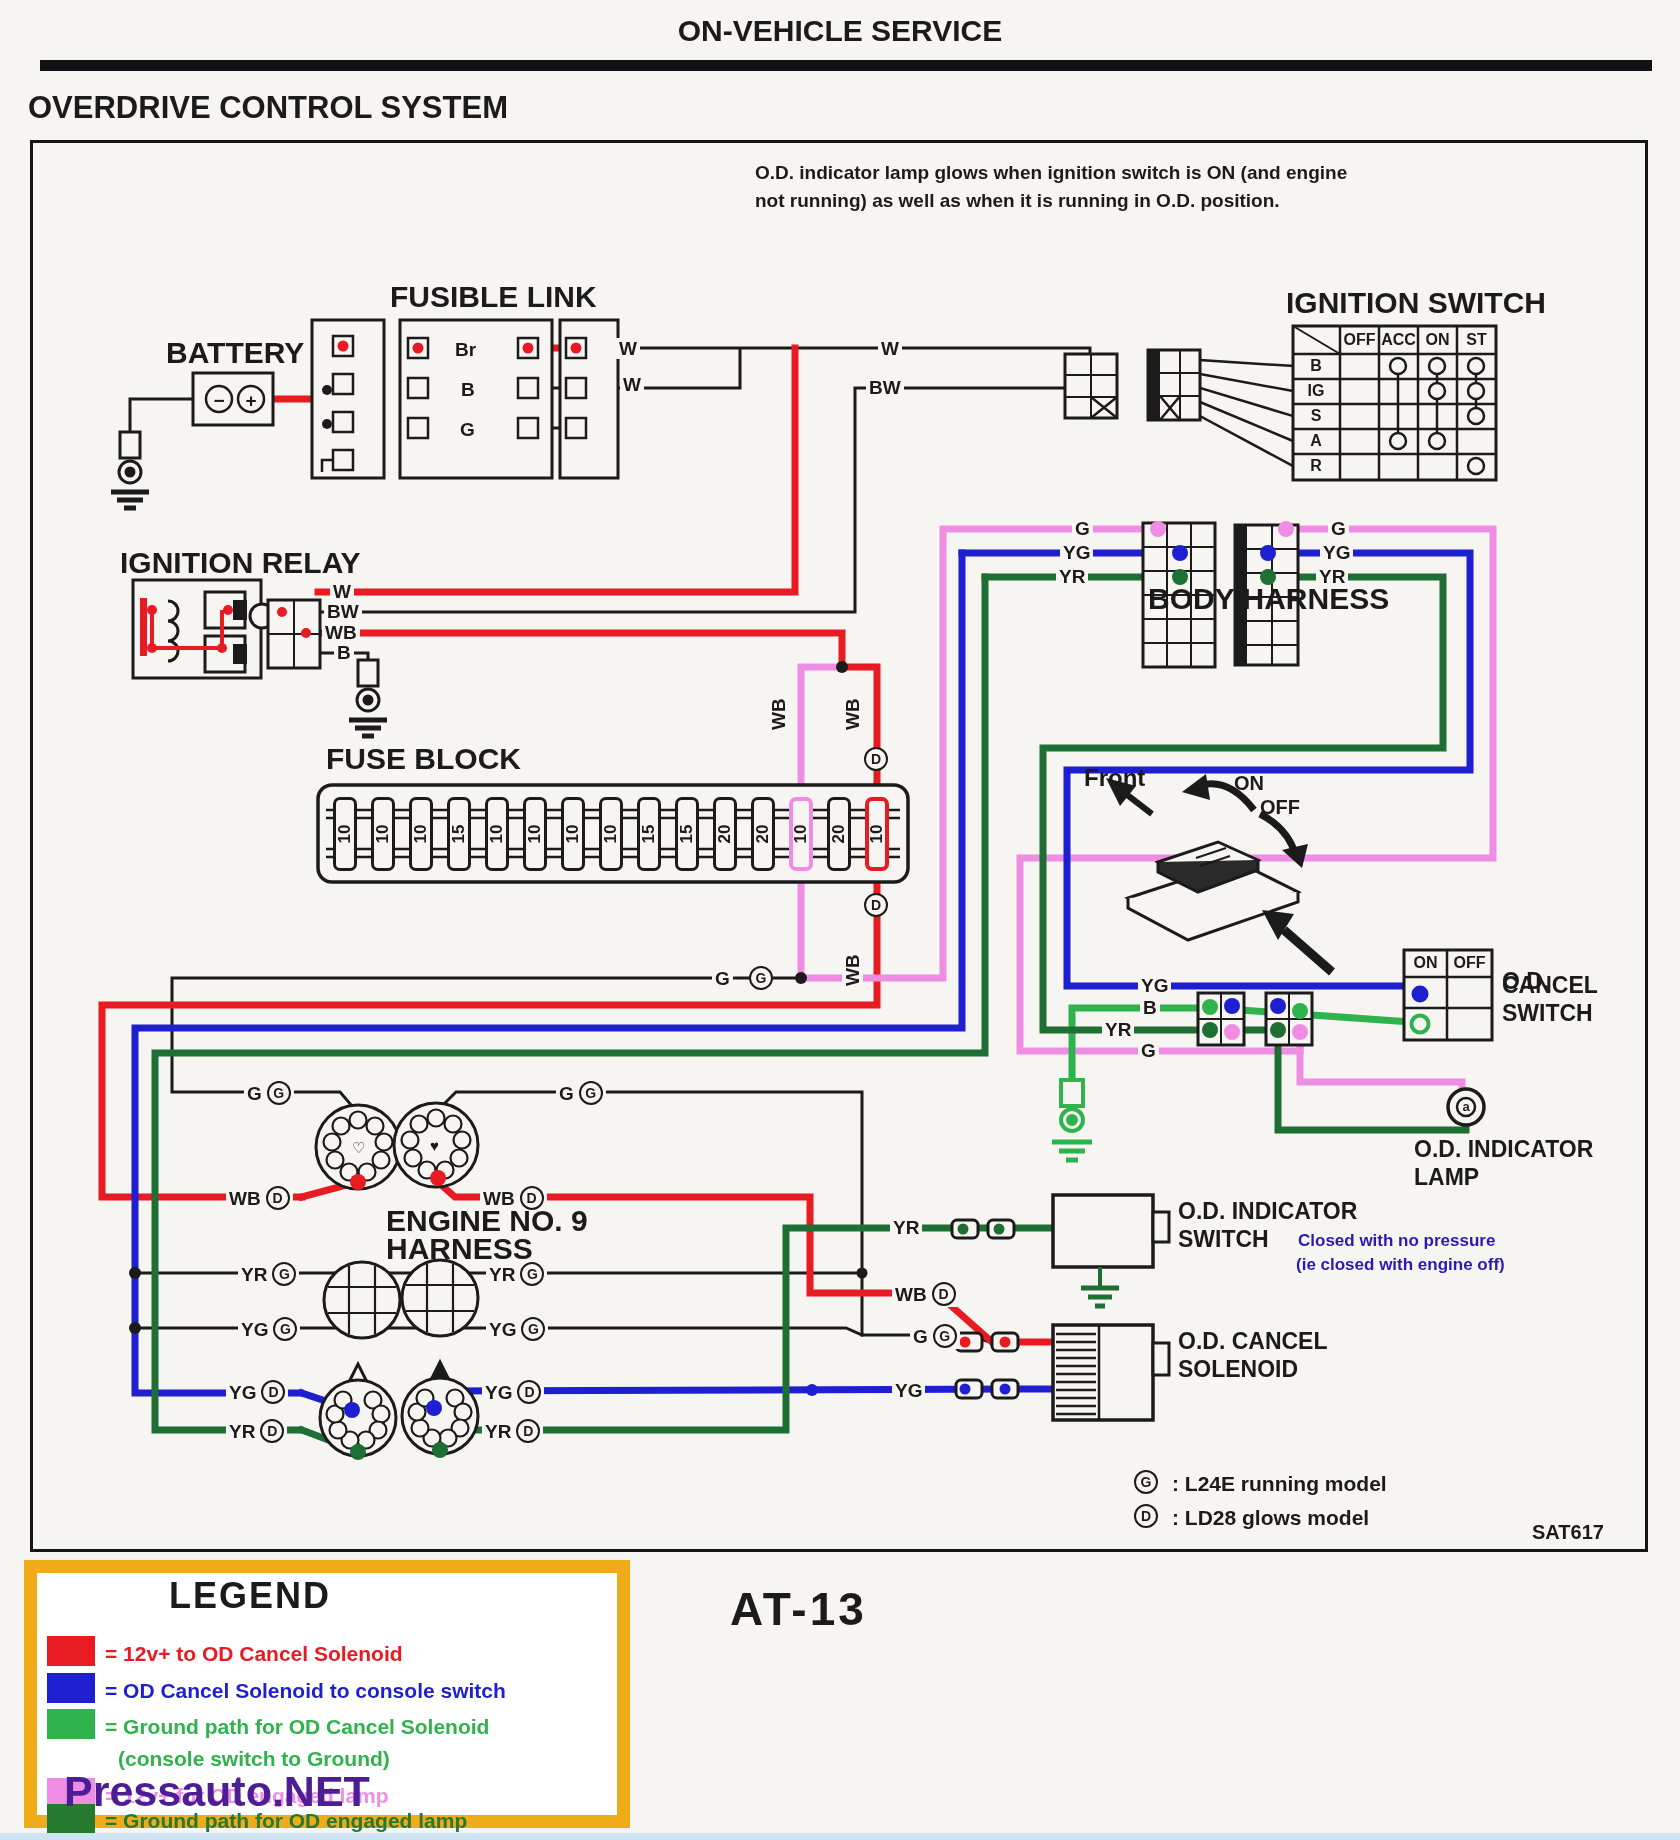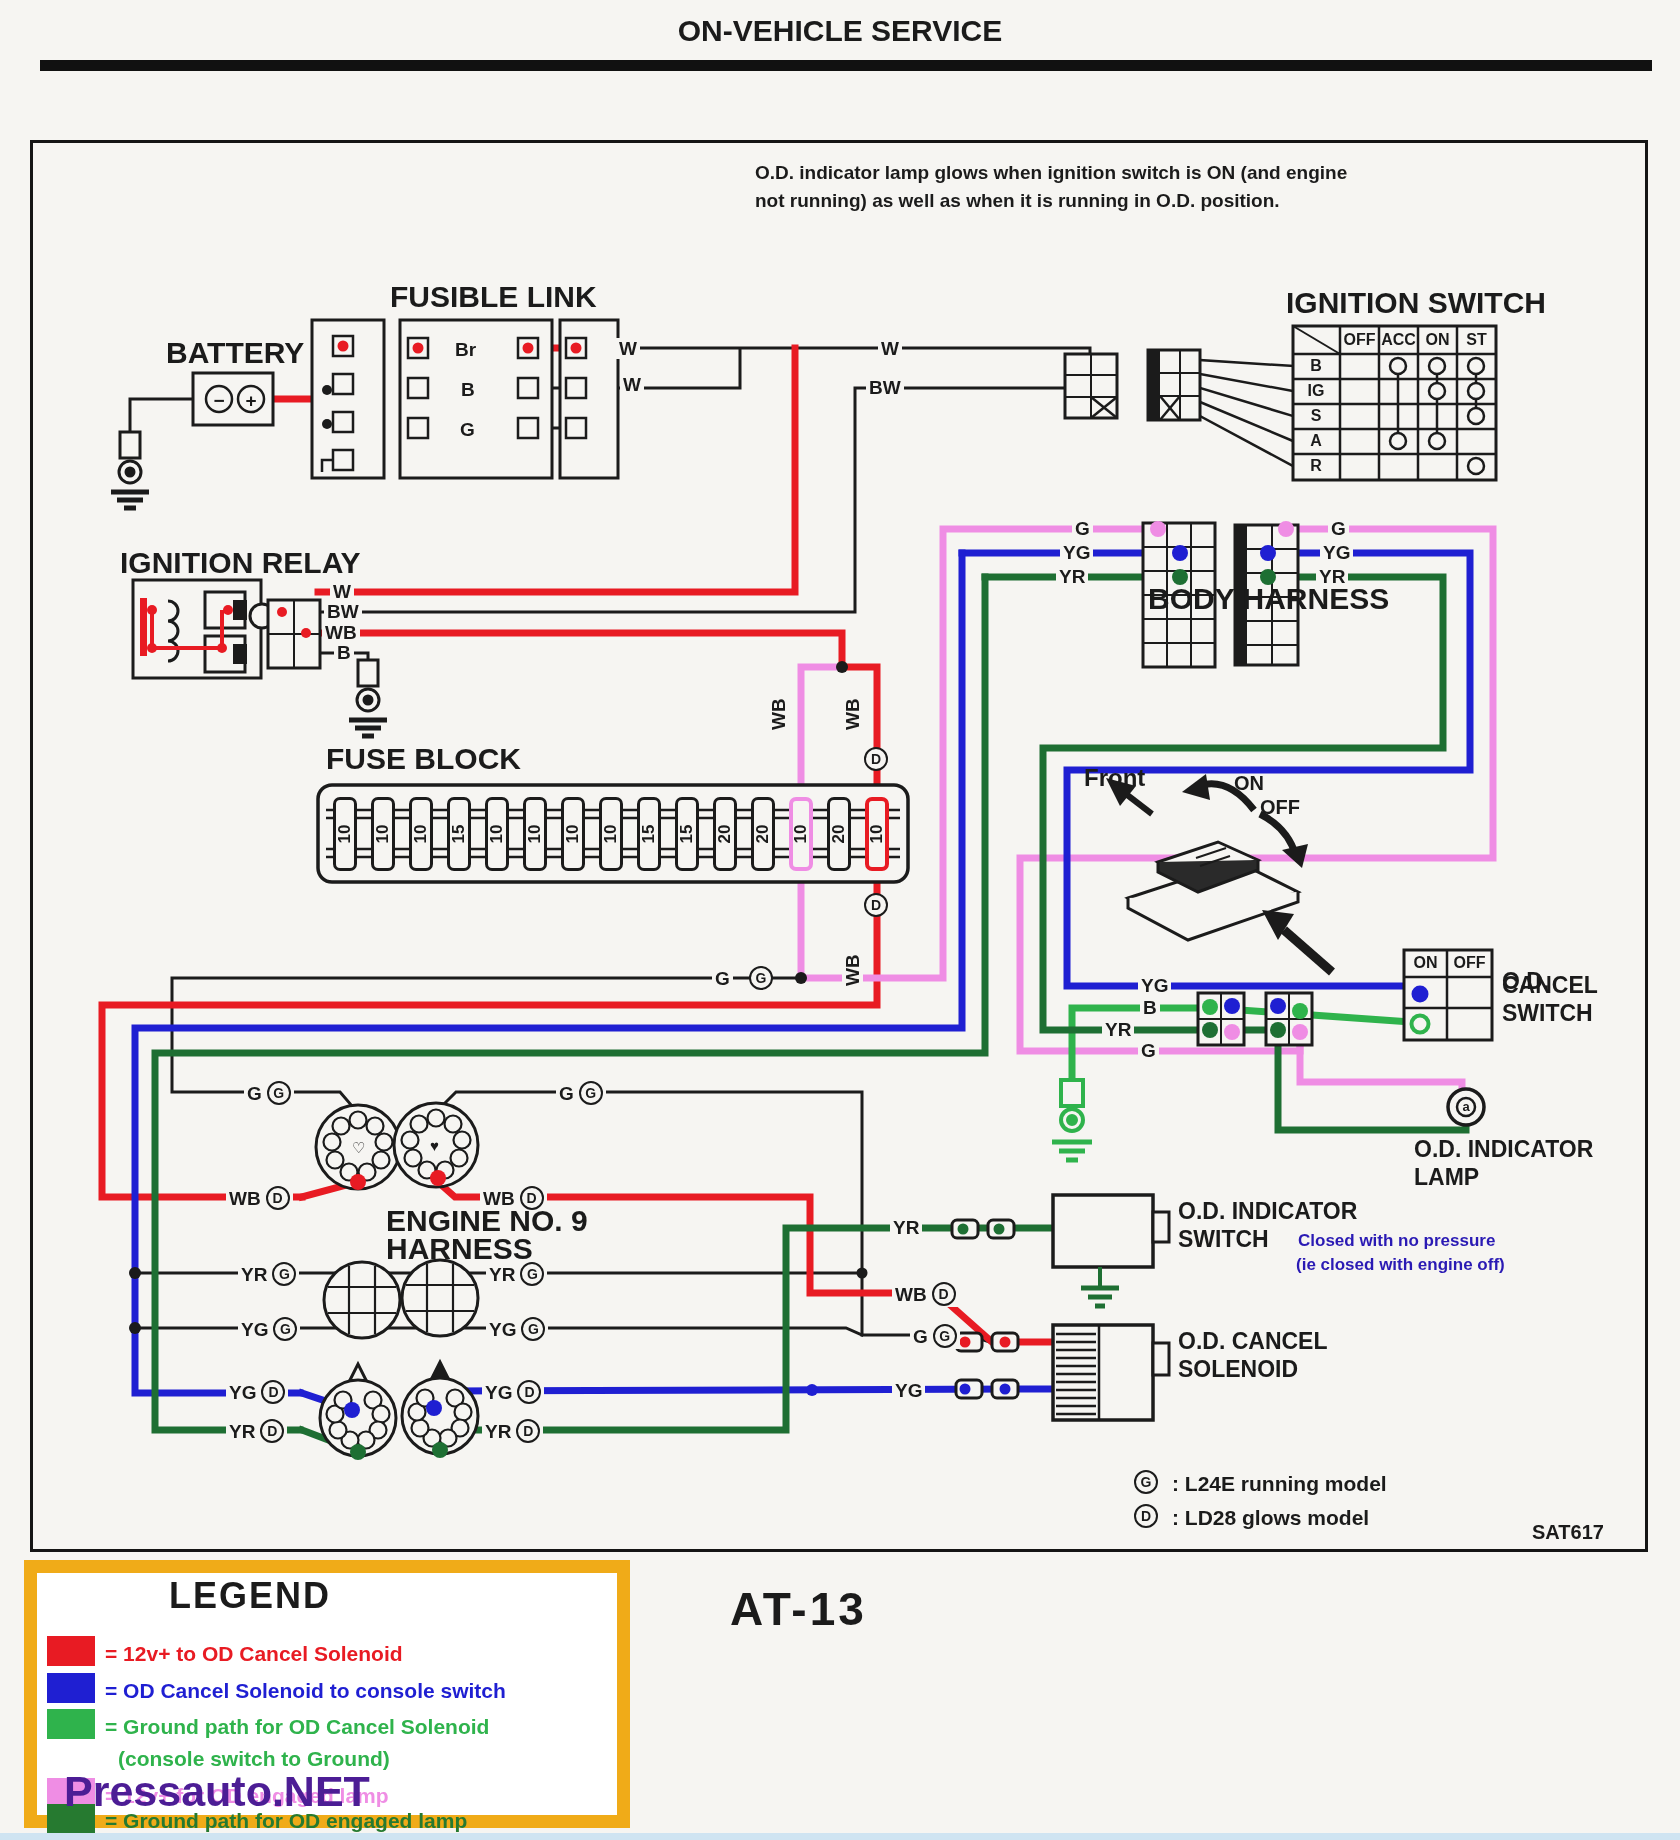--- a/index.html
+++ b/index.html
@@ -457,20 +457,21 @@
         <circle cx="358" cy="1452" r="8"></circle>
           <circle cx="440" cy="1450" r="8"></circle>
         <circle cx="963" cy="1229" r="5.5"></circle>
           <circle cx="999" cy="1229" r="5.5"></circle>
       </g>
     </g>
   </svg>
 
   <div class="lbl t30" style="left:0;right:0;top:16px;text-align:center;">ON-VEHICLE SERVICE</div>
   <div class="headbar"></div>
+  <div class="lbl t31" style="left:28px;top:92px;">OVERDRIVE CONTROL SYSTEM</div>
   <div class="outerbox"></div>
 
   <div class="lbl t19" style="left:755px;top:163px;">O.D. indicator lamp glows when ignition switch is ON (and engine</div>
   <div class="lbl t19" style="left:755px;top:191px;">not running) as well as when it is running in O.D. position.</div>
 
   <div class="lbl t22" style="left:166px;top:338px;">BATTERY</div>
   <div class="lbl t22" style="left:390px;top:282px;">FUSIBLE LINK</div>
   <div class="lbl t22" style="left:1286px;top:288px;">IGNITION SWITCH</div>
   <div class="lbl t22" style="left:120px;top:548px;">IGNITION RELAY</div>
   <div class="lbl t22" style="left:326px;top:744px;">FUSE BLOCK</div>

